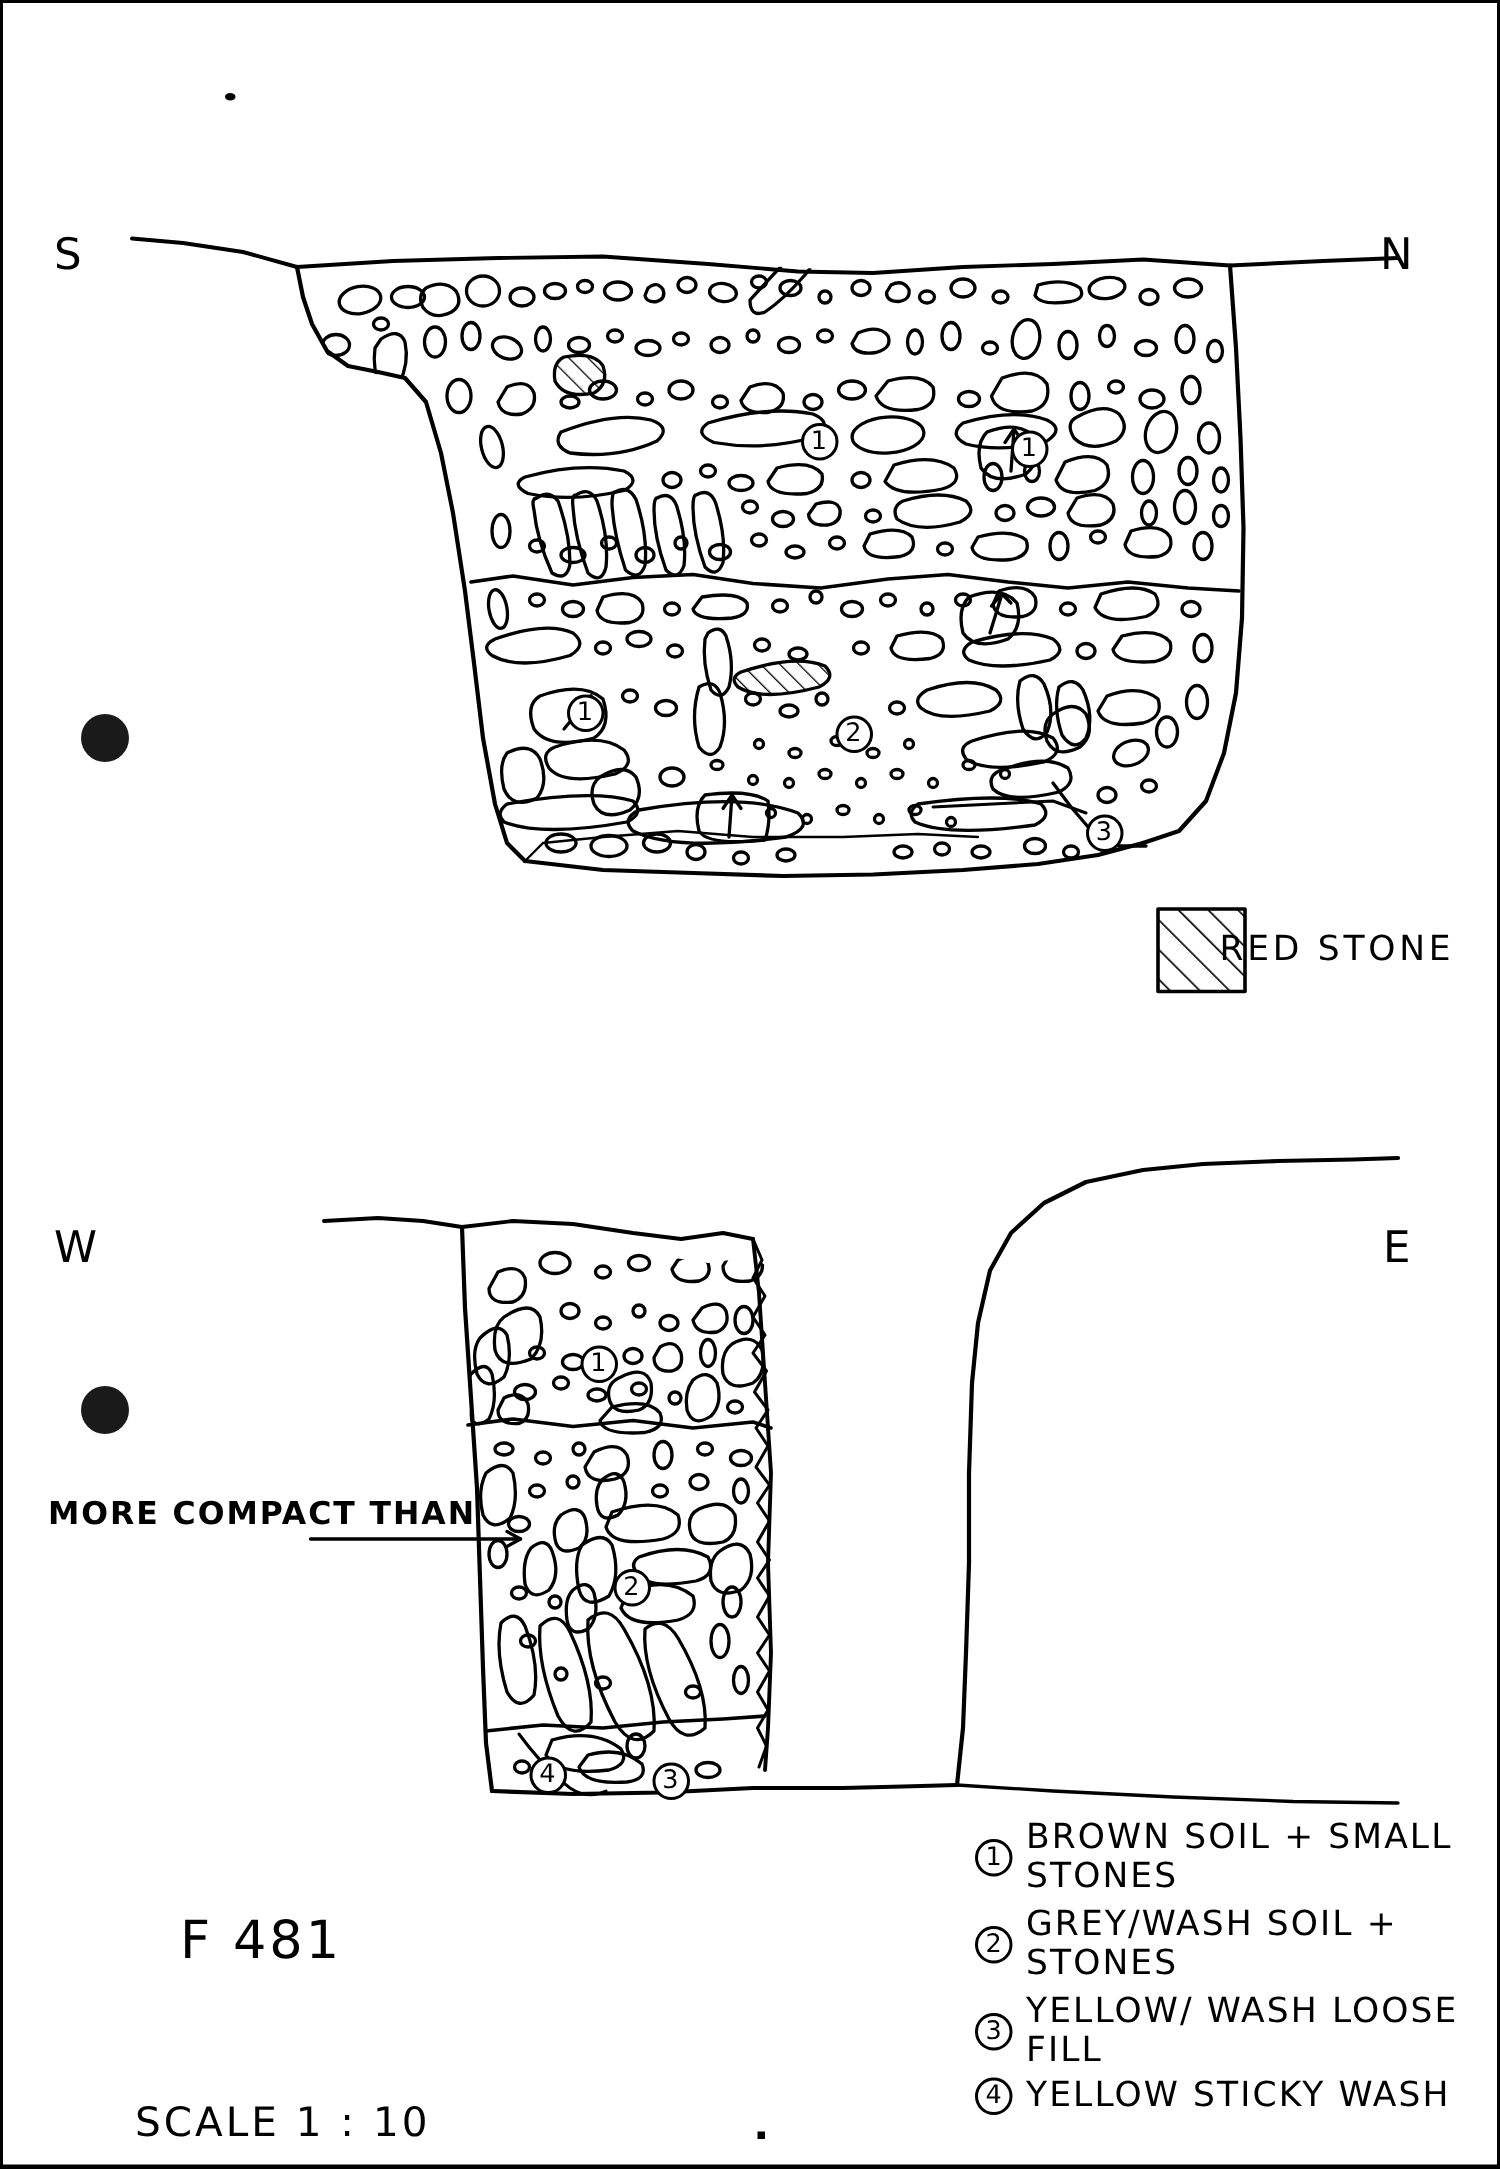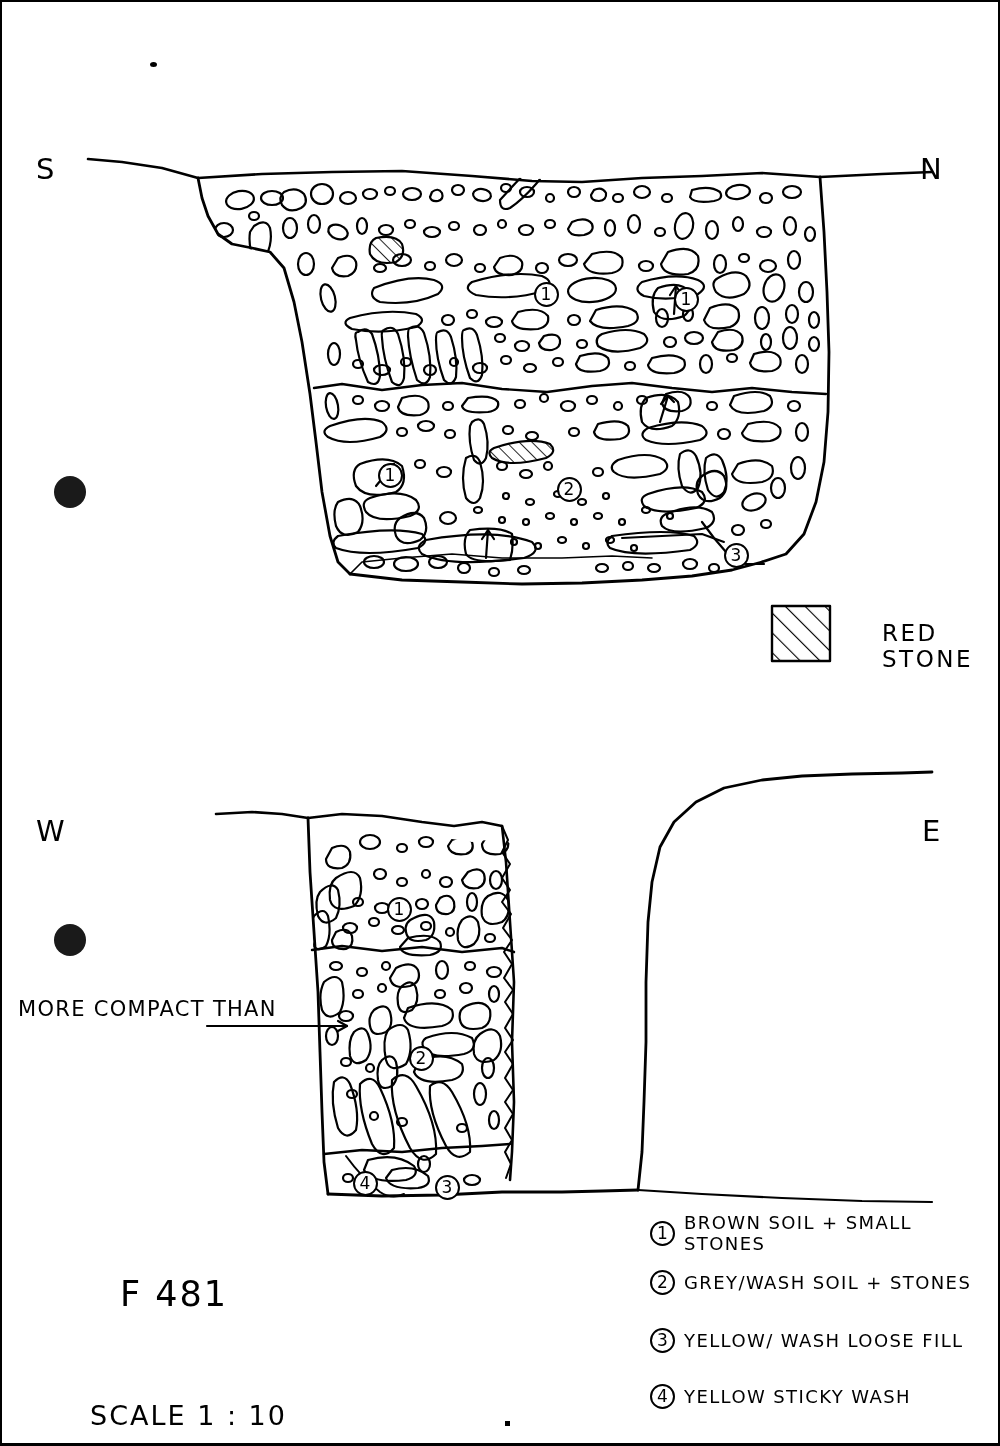--- a/index.html
+++ b/index.html
@@ -61,21 +61,21 @@
     width: 25px;
     height: 25px;
     border: 2px solid #000;
     border-radius: 50%;
     font-size: 17px;
     line-height: 1;
     box-sizing: border-box;
     flex: 0 0 auto;
   }
   .keylabel {
-    font-size: 18px;
+    font-size: 23px;
     letter-spacing: 1.4px;
   }
   .annot {
     position: absolute;
     font-size: 21px;
     letter-spacing: 1.3px;
     line-height: 30px;
   }
   .featname {
     position: absolute;
@@ -541,23 +541,23 @@
   <div class="lbl compass" style="left:34px; top:150px;">S</div>
   <div class="lbl compass" style="left:918px; top:150px;">N</div>
   <div class="lbl compass" style="left:34px; top:812px;">W</div>
   <div class="lbl compass" style="left:920px; top:812px;">E</div>
 
   <div class="dot" style="left:52px; top:474px;"></div>
   <div class="dot" style="left:52px; top:922px;"></div>
 
   <div class="lbl" id="marker-host" style="left: 0px; top: 0px;"><div class="circnum" style="position: absolute; left: 532px; top: 280px; background: rgb(255, 255, 255);">1</div><div class="circnum" style="position: absolute; left: 672px; top: 285px; background: rgb(255, 255, 255);">1</div><div class="circnum" style="position: absolute; left: 376px; top: 461px; background: rgb(255, 255, 255);">1</div><div class="circnum" style="position: absolute; left: 555px; top: 475px; background: rgb(255, 255, 255);">2</div><div class="circnum" style="position: absolute; left: 722px; top: 541px; background: rgb(255, 255, 255);">3</div><div class="circnum" style="position: absolute; left: 385px; top: 895px; background: rgb(255, 255, 255);">1</div><div class="circnum" style="position: absolute; left: 407px; top: 1044px; background: rgb(255, 255, 255);">2</div><div class="circnum" style="position: absolute; left: 351px; top: 1169px; background: rgb(255, 255, 255);">4</div><div class="circnum" style="position: absolute; left: 433px; top: 1173px; background: rgb(255, 255, 255);">3</div></div>
 
-  <div class="redstone-label" style="left:880px; top:618px;">RED STONE</div>
-
-  <div class="annot" style="left:16px; top:992px;">
+  <div class="redstone-label" style="left:811px; top:618px;">RED STONE</div>
+
+  <div class="annot" style="left:30px; top:992px;font-weight:bold;">
     <div>MORE COMPACT THAN</div>
   </div>
 
   <div id="layer-key">
     <div class="key-row" style="left:648px; top:1210px;">
       <span class="circnum">1</span>
       <span class="keylabel">BROWN SOIL + SMALL STONES</span>
     </div>
     <div class="key-row" style="left:648px; top:1268px;">
       <span class="circnum">2</span>

